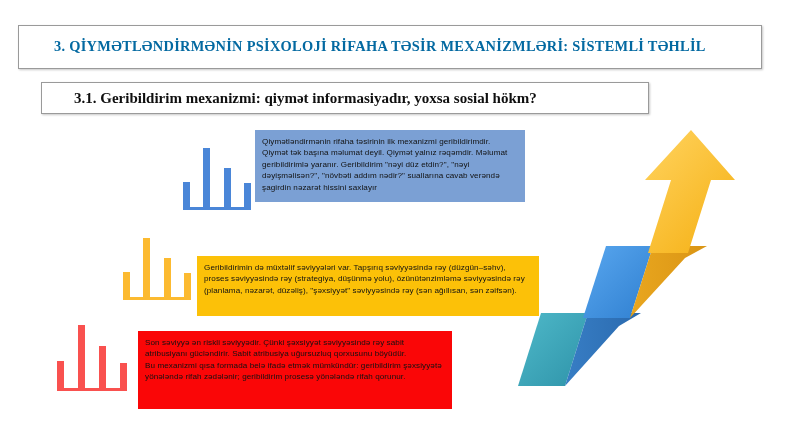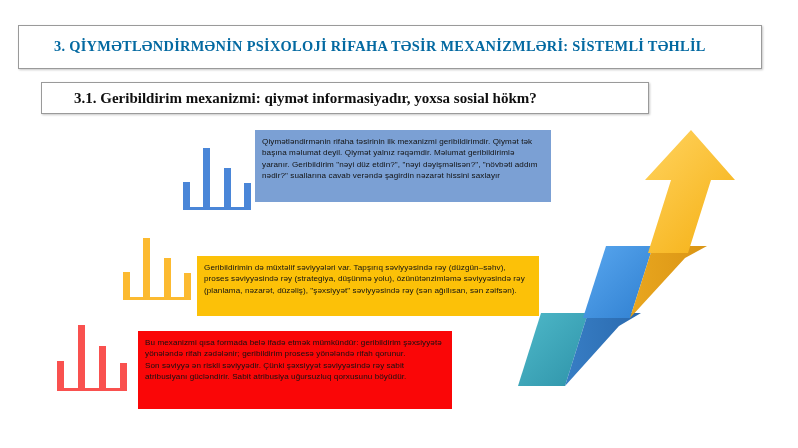--- a/index.html
+++ b/index.html
@@ -84,21 +84,21 @@
     padding: 6px 7px 5px 7px;
     letter-spacing: 0.01em;
   }
   .note p {
     margin: 0;
   }
 
   .note-blue {
     left: 255px;
     top: 130px;
-    width: 296px;
+    width: 270px;
     min-height: 72px;
     background: #7ba0d4;
   }
 
   .note-yellow {
     left: 197px;
     top: 256px;
     width: 342px;
     min-height: 60px;
     background: #fcc108;
@@ -188,22 +188,22 @@
 
   <div class="bars bars-red">
     <div class="bar" style="height:45%"></div>
     <div class="bar" style="height:100%"></div>
     <div class="bar" style="height:68%"></div>
     <div class="bar" style="height:43%"></div>
     <div class="baseline"></div>
   </div>
 
   <div class="note note-red">
+    <p>Son səviyyə ən riskli səviyyədir. Çünki şəxsiyyət səviyyəsində rəy sabit atribusiyanı gücləndirir. Sabit atribusiya uğursuzluq qorxusunu böyüdür.</p>
     <p>Bu mexanizmi qısa formada belə ifadə etmək mümkündür: geribildirim şəxsiyyətə yönələndə rifah zədələnir; geribildirim prosesə yönələndə rifah qorunur.</p>
-    <p>Son səviyyə ən riskli səviyyədir. Çünki şəxsiyyət səviyyəsində rəy sabit atribusiyanı gücləndirir. Sabit atribusiya uğursuzluq qorxusunu böyüdür.</p>
   </div>
 
   <svg class="ribbon" viewBox="0 0 268 290" xmlns="http://www.w3.org/2000/svg">
     <defs>
       <linearGradient id="gTeal" x1="0" y1="0" x2="1" y2="1">
         <stop offset="0%" stop-color="#4fb9c9"></stop>
         <stop offset="100%" stop-color="#2e93a9"></stop>
       </linearGradient>
       <linearGradient id="gBlue" x1="0" y1="0" x2="1" y2="1">
         <stop offset="0%" stop-color="#59a7ef"></stop>

